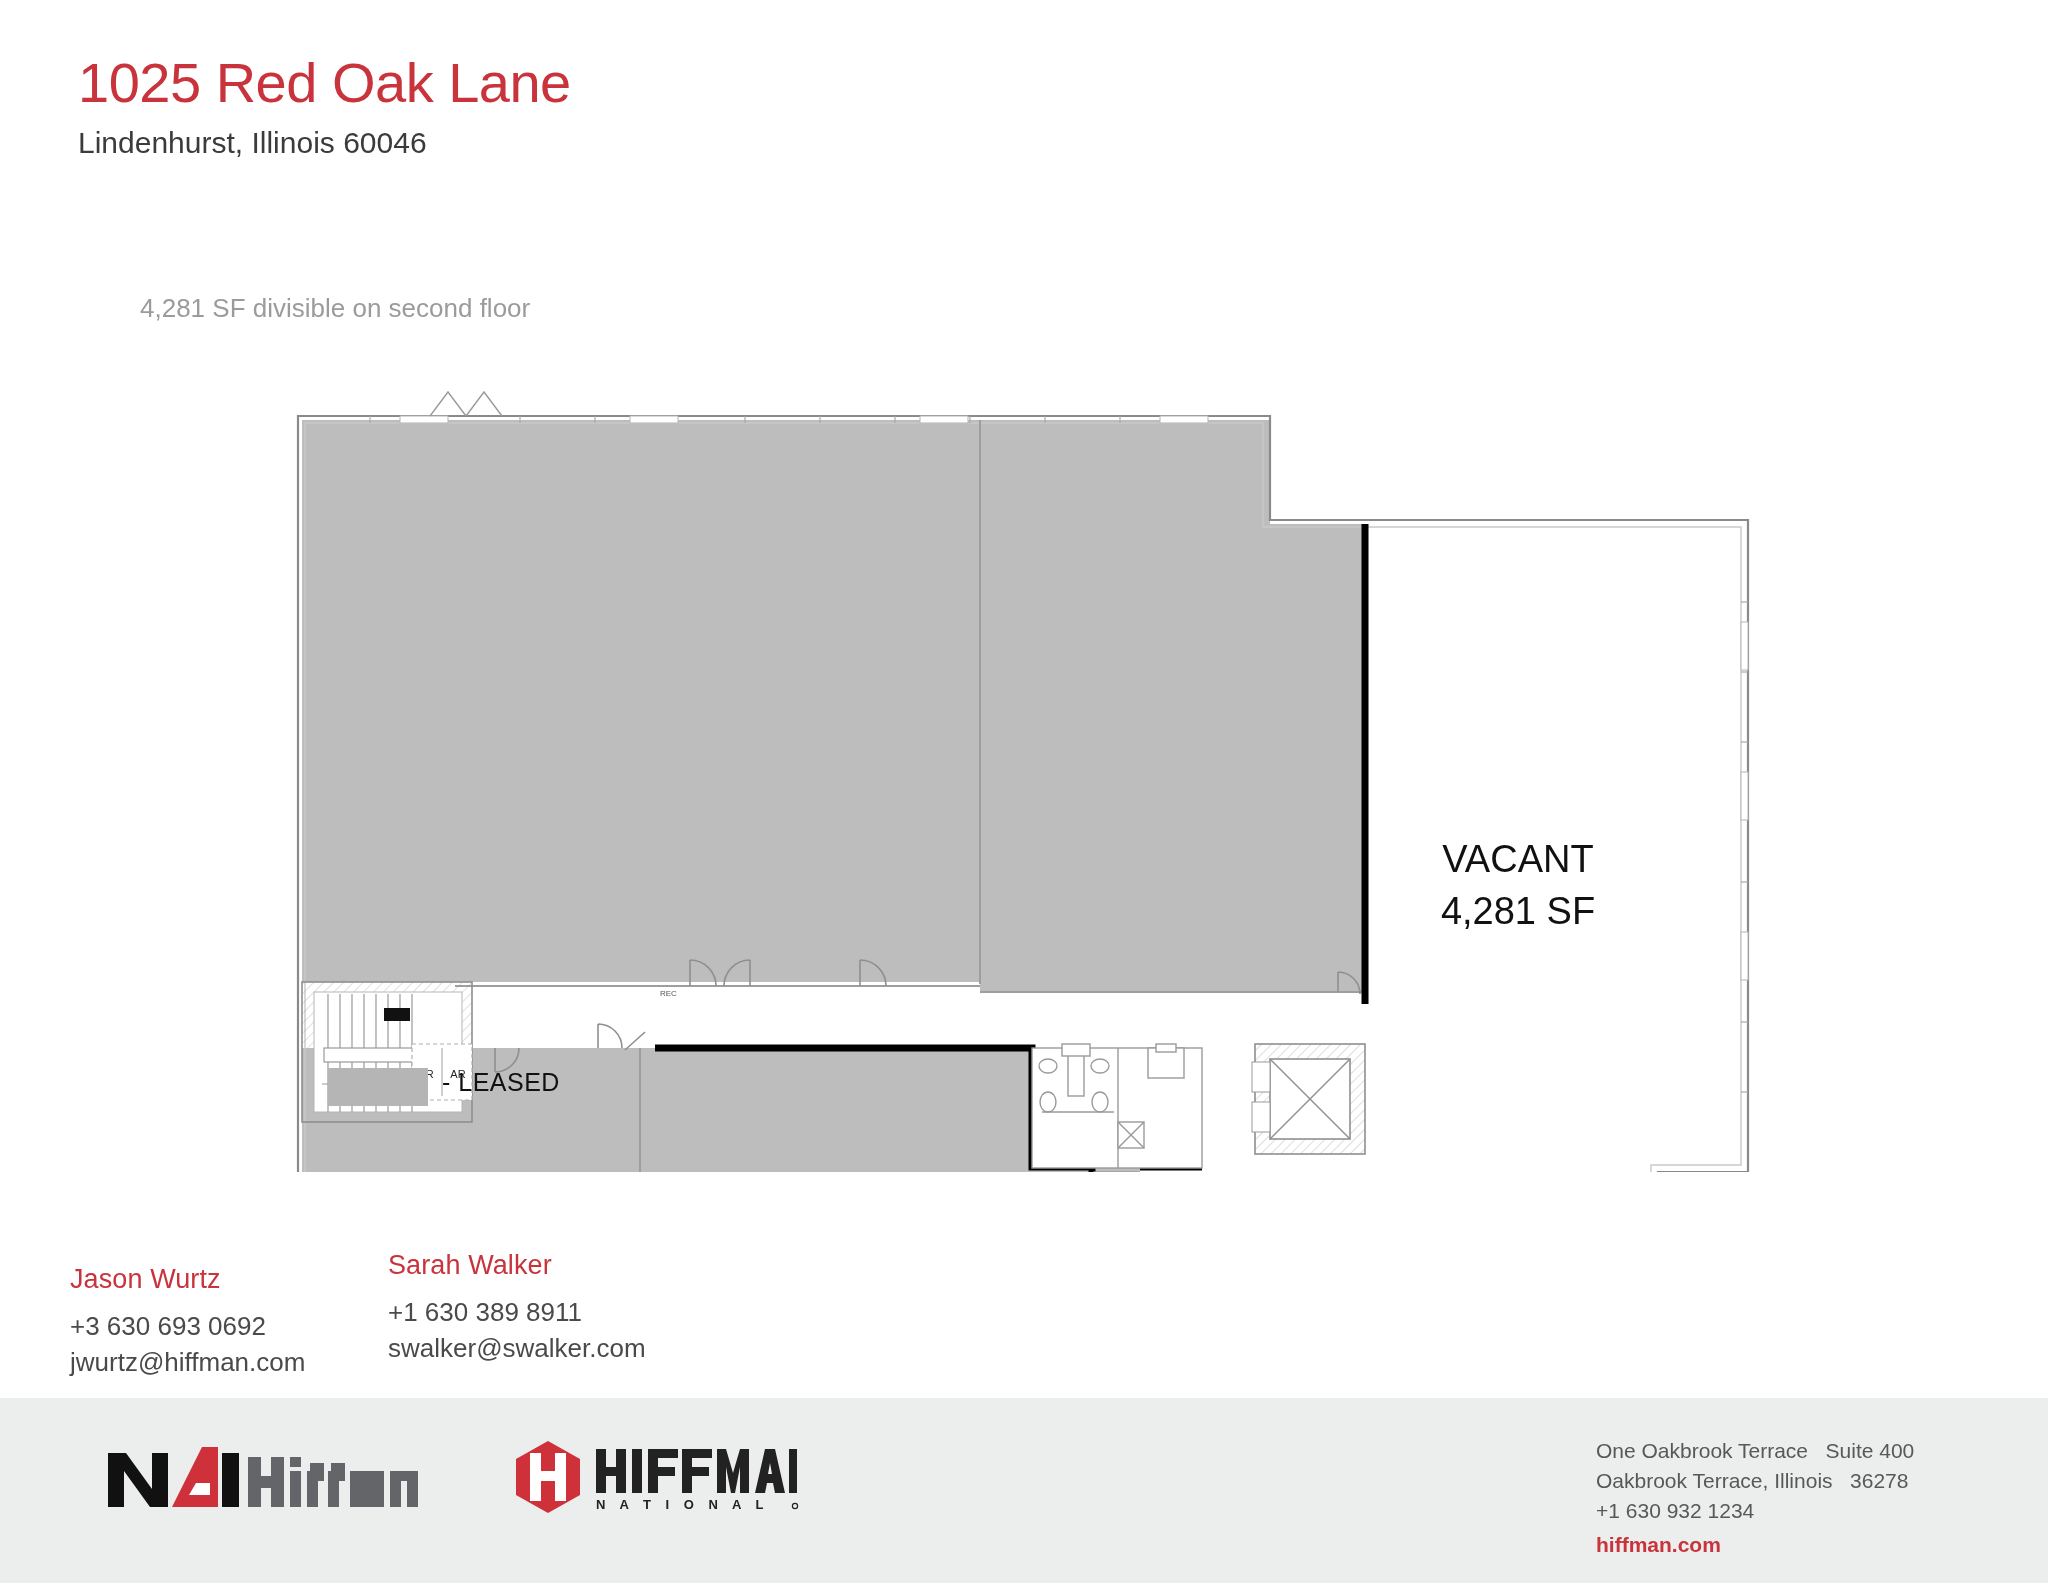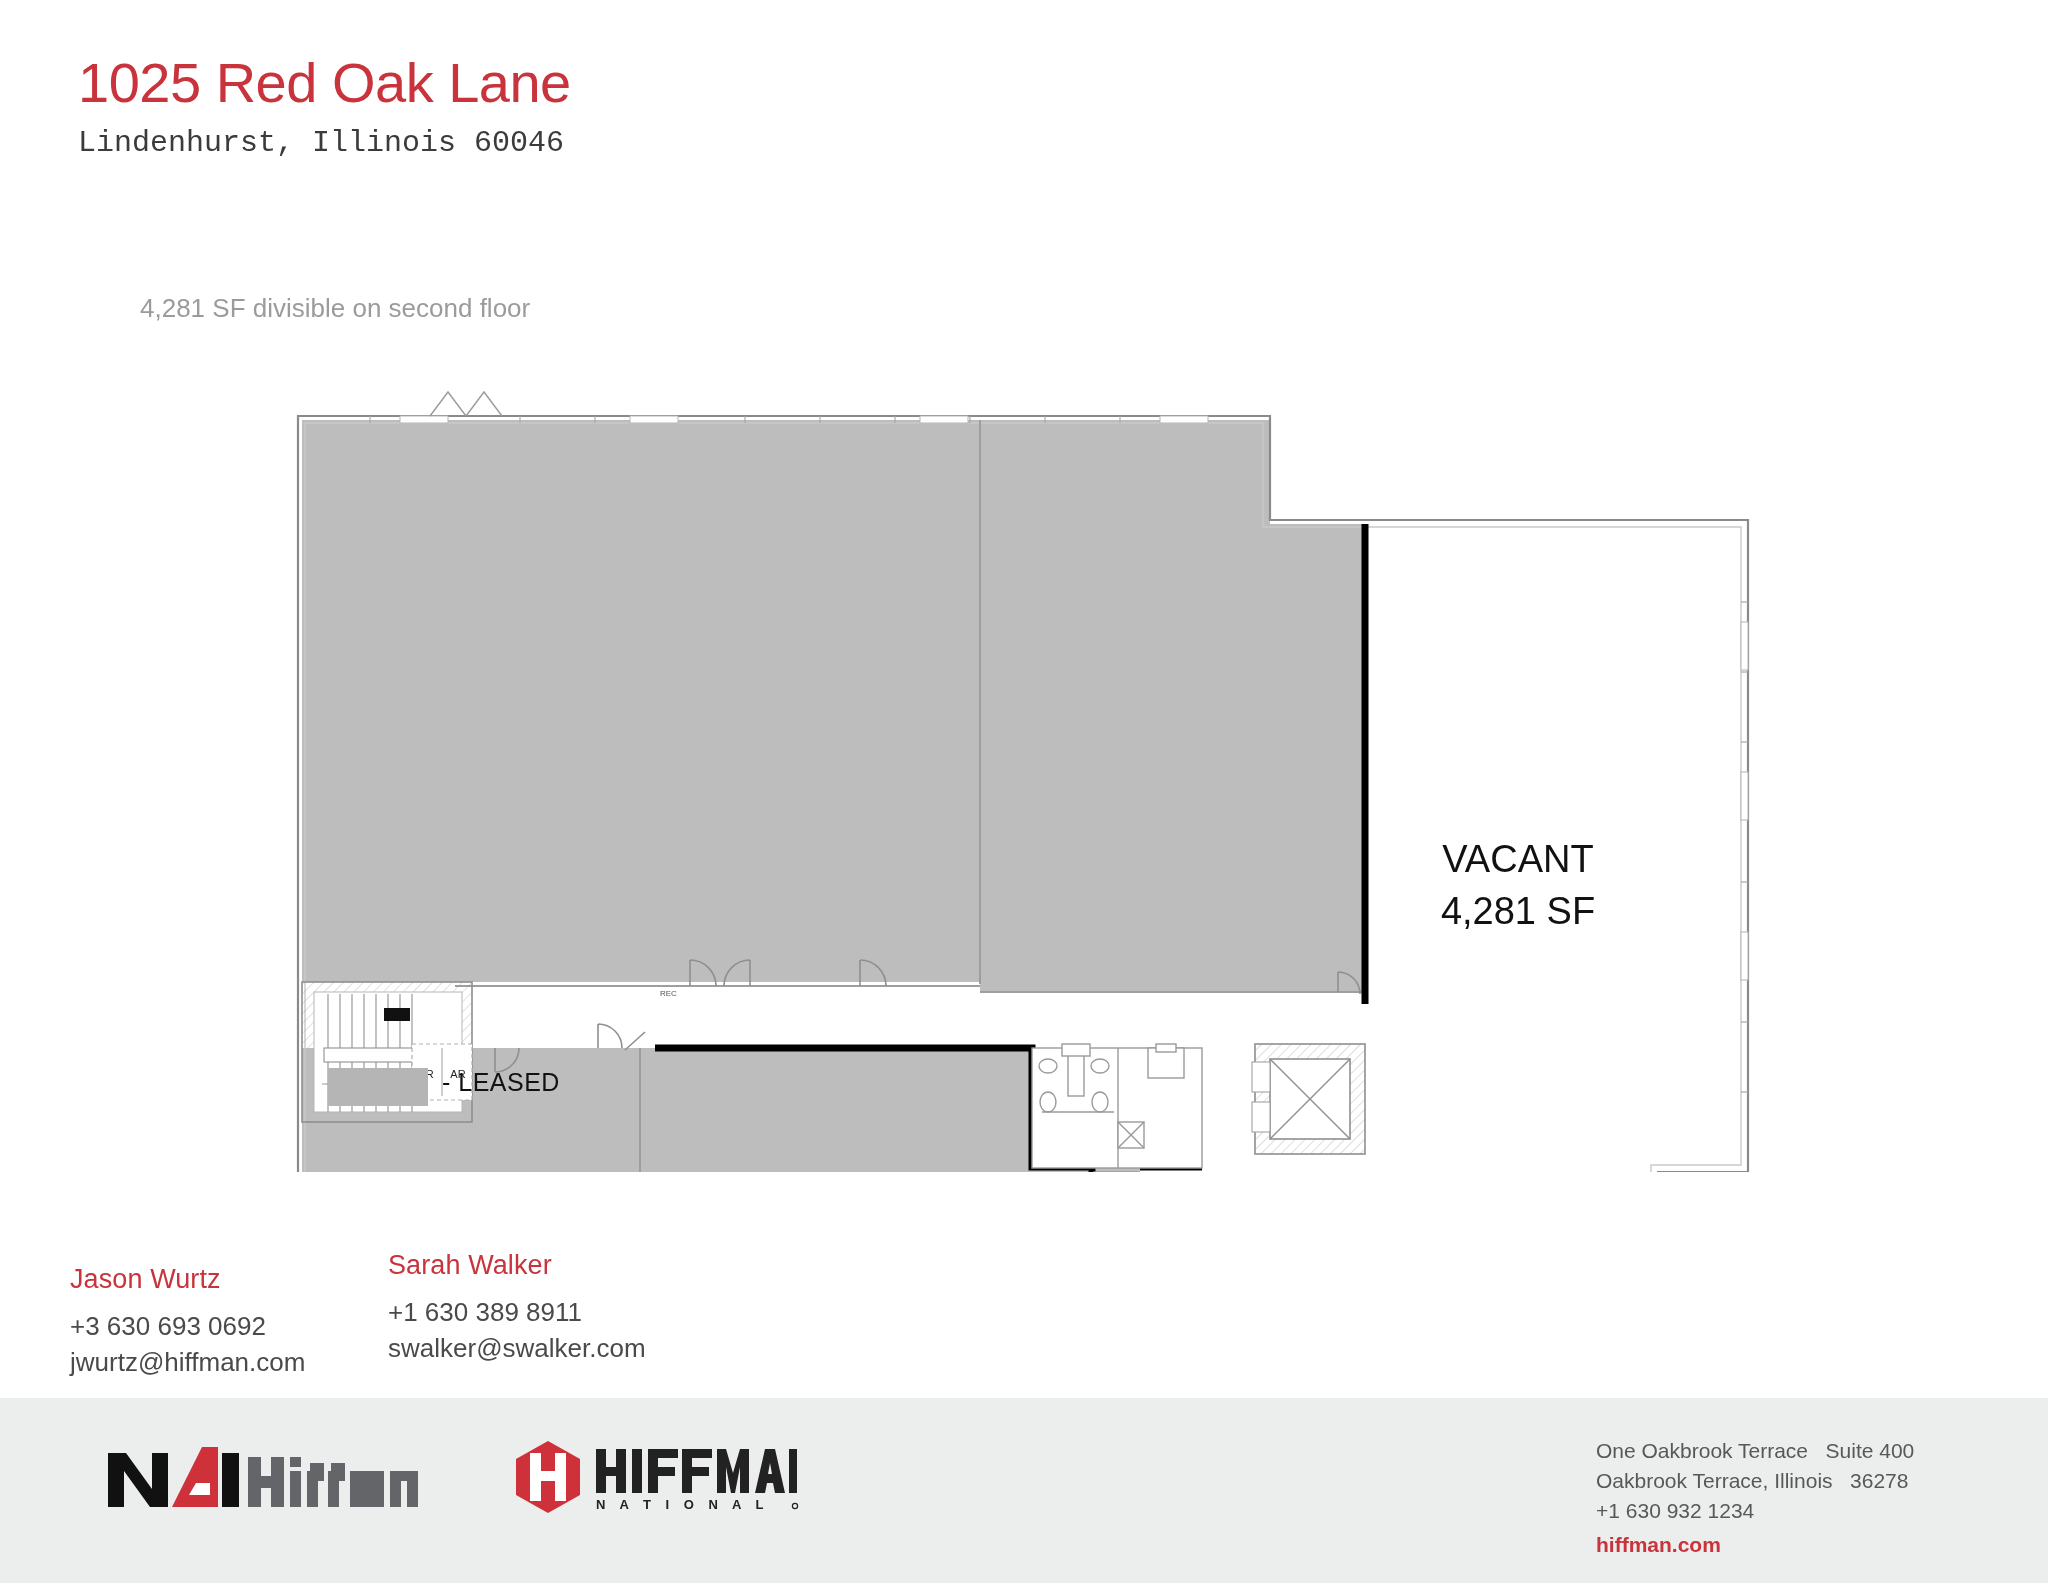--- a/index.html
+++ b/index.html
@@ -15,21 +15,21 @@
 
   
   .header{position:absolute;left:78px;top:52px;width:1200px;}
   .title{
     font-size:56px;line-height:62px;font-weight:400;
     color:#C8333C;letter-spacing:-0.5px;
   }
   .subtitle{
     margin-top:12px;
     font-size:30px;line-height:34px;font-weight:400;
-    color:#3B3B3B;letter-spacing:0px;font-family:Liberation Mono, monospace;
+    color:#3B3B3B;letter-spacing:0px;
   }
 
   .availability{
     position:absolute;left:140px;top:293px;
     font-size:26px;line-height:30px;color:#9B9B9B;font-weight:400;
   }
 
   
   .plan-wrap{position:absolute;left:280px;top:372px;width:1660px;height:800px;}
   .plan-svg{display:block;width:1660px;height:800px;}

